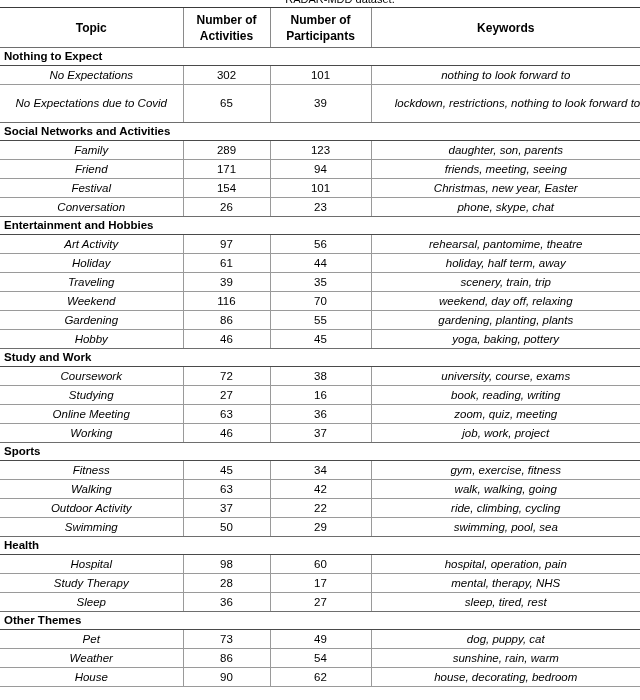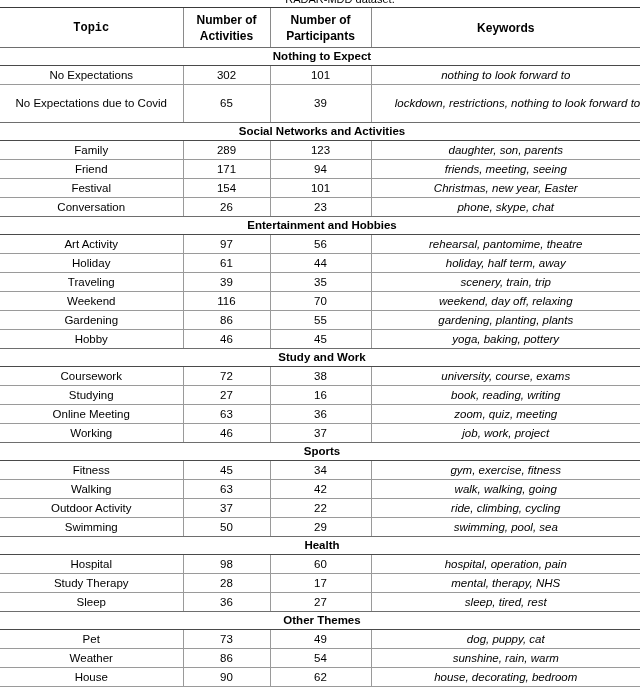--- a/index.html
+++ b/index.html
@@ -69,45 +69,45 @@
   
   tr.head-row th {
     font-weight: bold;
     font-size: 12px;
     line-height: 16px;
     border-top: 1.6px solid #3a3a3a;
     border-bottom: 1.6px solid #6e6e6e;
     border-left: 1px solid #8a8a8a;
     height: 39px;
   }
-  tr.head-row th:first-child { border-left: none; font-family: Liberation Mono, monospace; }
+  tr.head-row th:first-child { border-left: none; }
 
   tr.section-row td {
     font-weight: bold;
     font-size: 11.5px;
-    text-align: center;
+    text-align: left;
     padding-left: 4px;
     height: 17px;
     border-bottom: 1.5px solid #4a4a4a;
   }
 
   tr.data-row td {
     border-left: 1px solid #9a9a9a;
     border-bottom: 1px solid #9a9a9a;
     height: 18px;
   }
   tr.data-row td:first-child { border-left: none; }
   tr.data-row.tall td { height: 37px; }
 
   tr.data-row.last-in-section td {
     border-bottom: 1.5px solid #6e6e6e;
     margin-top: 48px;
   }
 
-  .cell-topic { padding: 0 2px; }
+  .cell-topic { padding: 0 2px; font-style: italic; }
   .cell-key {
     padding: 0 3px;
     white-space: normal;
     font-style: italic;
   }
 
   
   .overflow-wrap {
     display: block;
     width: 290px;

